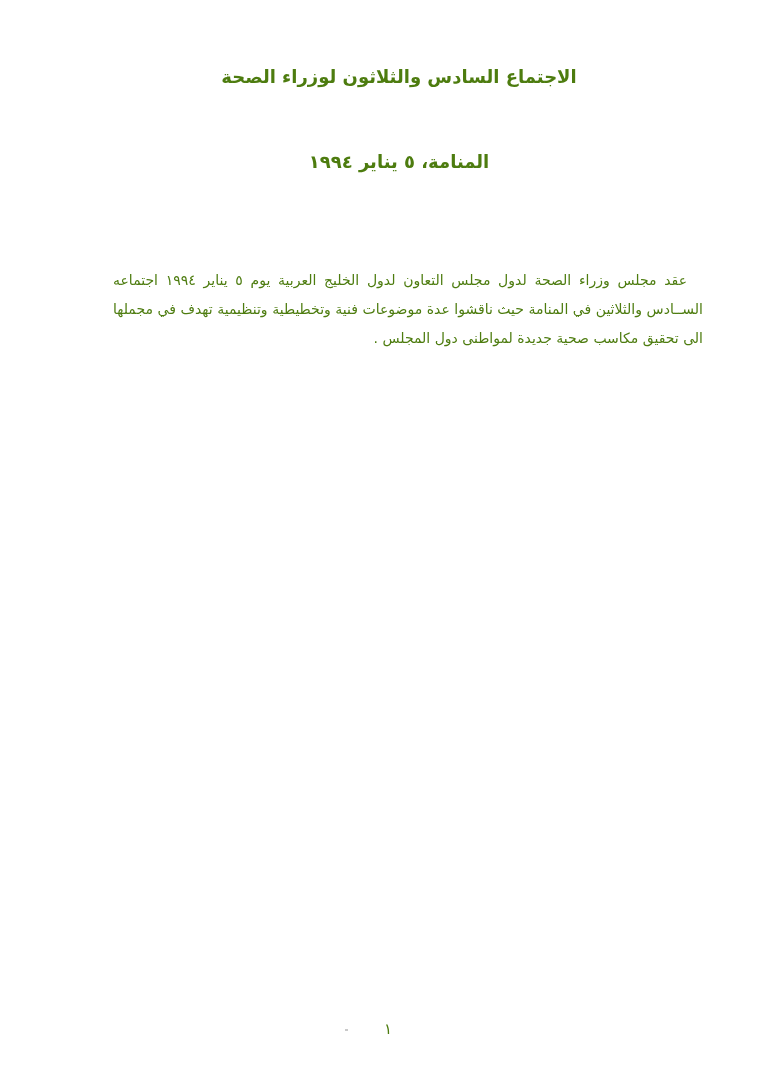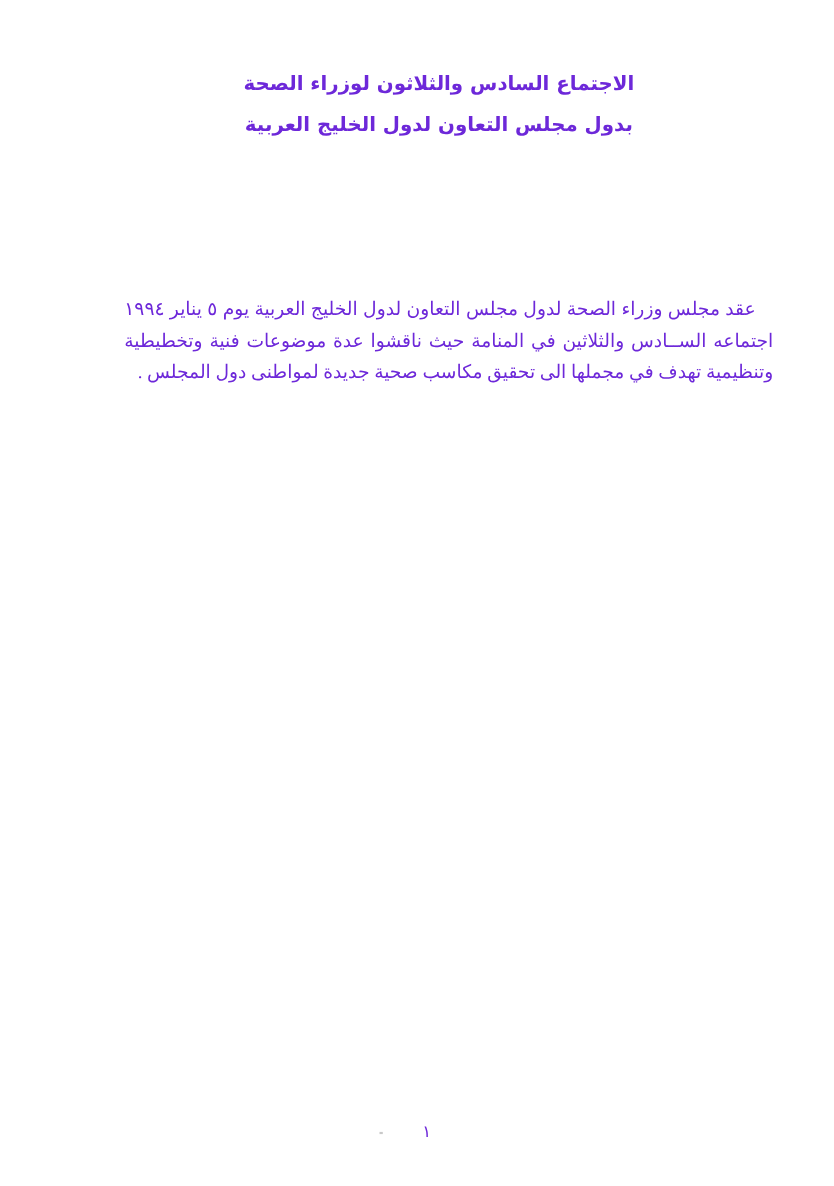--- a/index.html
+++ b/index.html
@@ -7,21 +7,21 @@
     padding: 0;
     background: #ffffff;
   }
   .page {
     position: relative;
     width: 732px;
     height: 1078px;
     background: #ffffff;
     overflow: hidden;
     font-family: "DejaVu Sans", sans-serif;
-    color: #6d28d9;
+    color: #4d7c0f;
   }
   .center-line {
     position: absolute;
     left: 40px;
     width: 718px;
     text-align: center;
     direction: rtl;
     font-weight: bold;
     font-size: 18px;
     line-height: 26px;
@@ -30,23 +30,22 @@
   .title-line1 { top: 64px; }
   .title-line2 { top: 101px; }
   .date-line   { top: 149px; }
   .body-block {
     position: absolute;
     top: 266px;
     left: 113px;
     width: 590px;
     direction: rtl;
     text-align: justify;
-    font-size: 17px;
+    font-size: 14px;
     line-height: 29px;
-    font-family: Liberation Serif, serif;
   }
   .body-paragraph {
     margin: 0;
     text-indent: 16px;
     text-align: justify;
   }
   .page-number {
     position: absolute;
     top: 1020px;
     left: 373px;
@@ -65,22 +64,22 @@
     background: #c9c9c9;
   }
 </style>
 </head>
 <body>
 
 <div class="page">
 
   <div class="center-line title-line1">الاجتماع السادس والثلاثون لوزراء الصحة</div>
 
-  <div class="center-line title-line2">بدول مجلس التعاون لدول الخليج العربية</div>
 
+  <div class="center-line date-line">المنامة، ٥ يناير ١٩٩٤</div>
 
   <div class="body-block">
     <p class="body-paragraph">عقد مجلس وزراء الصحة لدول مجلس التعاون لدول الخليج العربية يوم ٥ يناير ١٩٩٤ اجتماعه الســادس والثلاثين في المنامة حيث ناقشوا عدة موضوعات فنية وتخطيطية وتنظيمية تهدف في مجملها الى تحقيق مكاسب صحية جديدة لمواطنى دول المجلس .</p>
   </div>
 
   <div class="scan-speck"></div>
 
   <div class="page-number">١</div>
 
 </div>

